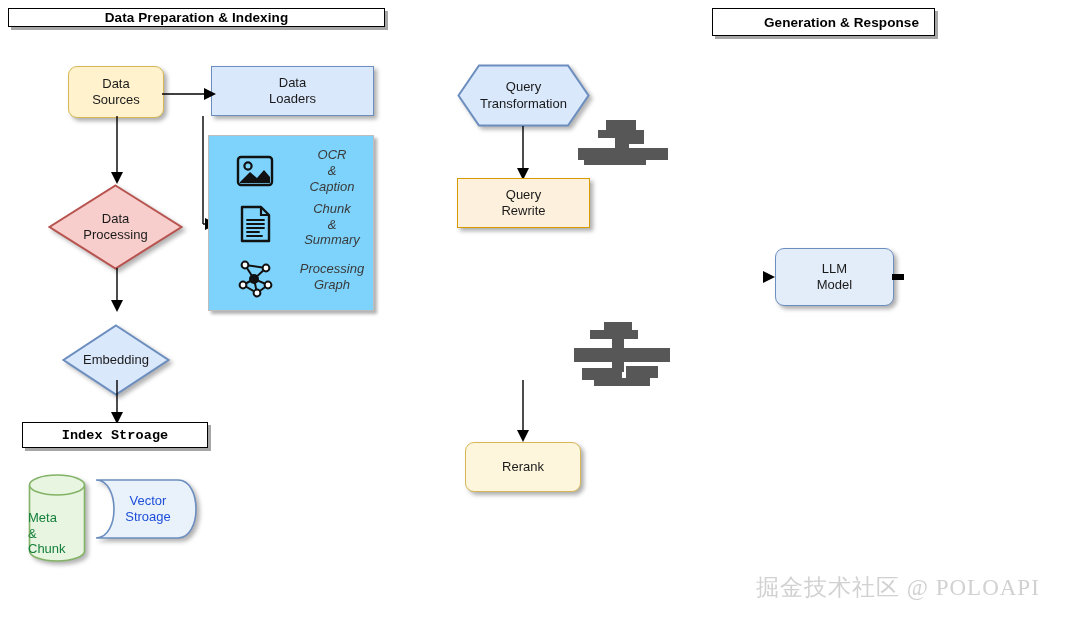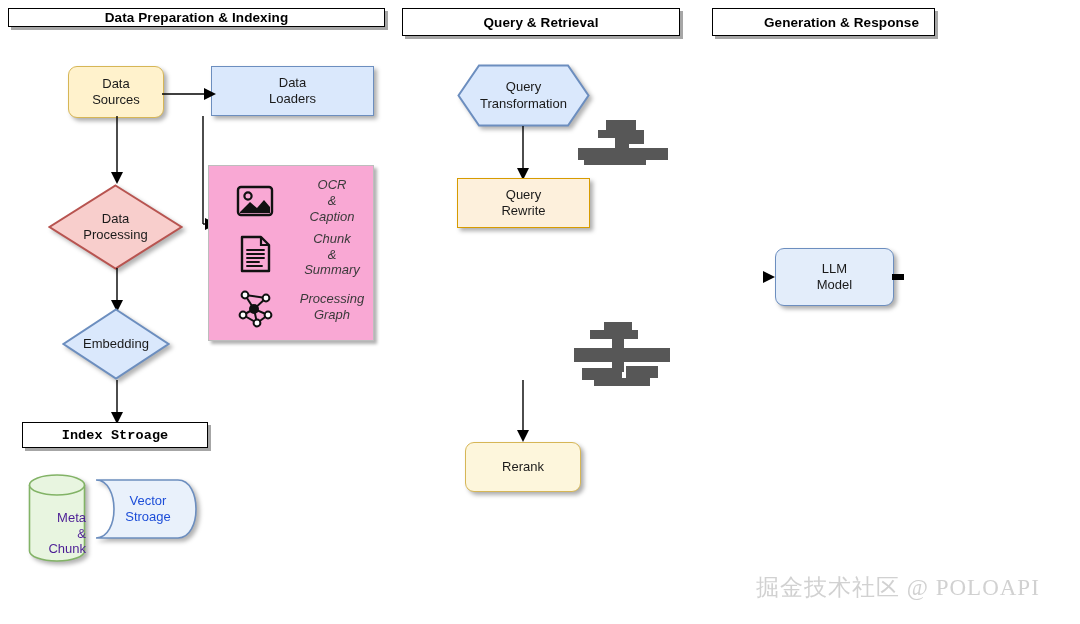--- a/index.html
+++ b/index.html
@@ -92,49 +92,48 @@
   }
 
   
   .cylwrap {
     position: absolute;
     filter: drop-shadow(3px 3px 2px rgba(0,0,0,0.3));
   }
   .cylwrap svg { position: absolute; inset: 0; }
   .cylwrap .lbl {
     position: absolute; left: 0; right: 0; bottom: 6px;
-    text-align: right; font-size: 13px; color: #4c1d95;
+    text-align: left; font-size: 13px; color: #15803d;
     line-height: 1.2; white-space: pre-line; z-index: 2;
   }
 
   
   .tapewrap {
     position: absolute;
     filter: drop-shadow(3px 3px 2px rgba(0,0,0,0.3));
   }
   .tapewrap svg { position: absolute; inset: 0; }
   .tapewrap .lbl {
     position: absolute; inset: 0;
     display: flex; align-items: center; justify-content: center;
     text-align: center; font-size: 13px; color: #1d4ed8;
     line-height: 1.25; white-space: pre-line; z-index: 2;
   }
 
   
   #ocr-panel {
     position: absolute;
-    background: #f9a8d4;
+    background: #7dd3fc;
     border: 1.5px solid #bdbdbd;
     box-sizing: border-box;
     box-shadow: 3px 3px 3px rgba(0,0,0,0.30);
     display: flex;
     flex-direction: column;
     justify-content: space-around;
     padding: 8px 0;
-    margin-top: 30px;
   }
   .ocr-row {
     display: flex;
     align-items: center;
     gap: 14px;
     padding-left: 24px;
   }
   .ocr-row .icon { width: 44px; height: 44px; flex: 0 0 44px; }
   .ocr-row .txt {
     font-size: 13px;
@@ -169,23 +168,20 @@
   }
 </style>
 </head>
 <body>
 
 <div id="canvas">
 
   <div class="lane-header" style="left:8px; top:8px; width:377px; height:19px;">
     <span>Data Preparation &amp; Indexing</span>
   </div>
-  <div class="lane-header" style="left:402px; top:8px; width:278px; height:28px;">
-    <span>Query &amp; Retrieval</span>
-  </div>
   <div class="lane-header" style="left:712px; top:8px; width:223px; height:28px;padding-left:36px;">
     <span>Generation &amp; Response</span>
   </div>
 
   <div class="node rect rounded" style="left:68px; top:66px; width:96px; height:52px; background:#fff2cc; border-color:#d6b656;">
     <span class="lbl">Data
 Sources</span>
   </div>
 
   <div class="node rect" style="left:211px; top:66px; width:163px; height:50px; background:#dae8fc; border-color:#6c8ebf;">
@@ -215,21 +211,21 @@
     </svg>
     <span class="lbl">Data
 Processing</span>
   </div>
 
   <svg class="conn" style="left:108px; top:268px; width:18px; height:44px;">
     <line x1="9" y1="0" x2="9" y2="32"></line>
     <polygon points="3,32 15,32 9,44"></polygon>
   </svg>
 
-  <div class="diamond" style="left:62px; top:308px; width:108px; height:72px;">
+  <div class="diamond" style="left:62px; top:324px; width:108px; height:72px;">
     <svg class="dshape" viewBox="0 0 108 72" preserveAspectRatio="none">
       <polygon points="54,1.5 106.5,36 54,70.5 1.5,36" fill="#dae8fc" stroke="#6c8ebf" stroke-width="2"></polygon>
     </svg>
     <span class="lbl">Embedding</span>
   </div>
 
   <svg class="conn" style="left:108px; top:380px; width:18px; height:44px;">
     <line x1="9" y1="0" x2="9" y2="32"></line>
     <polygon points="3,32 15,32 9,44"></polygon>
   </svg>

